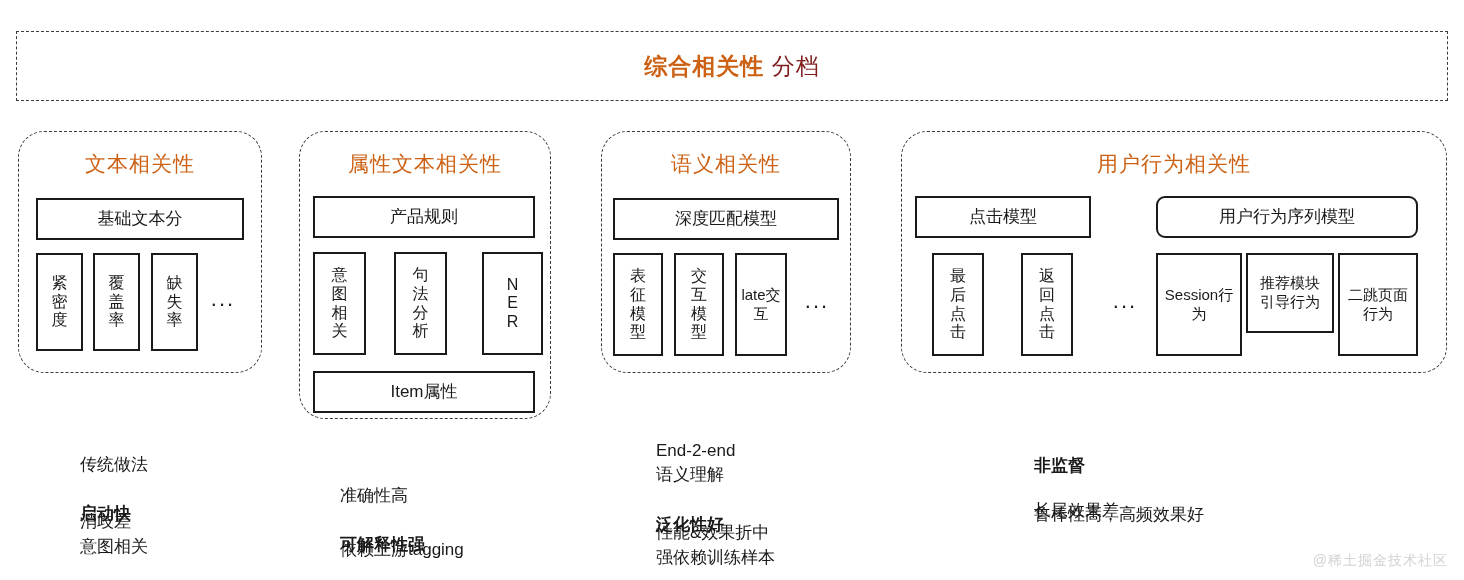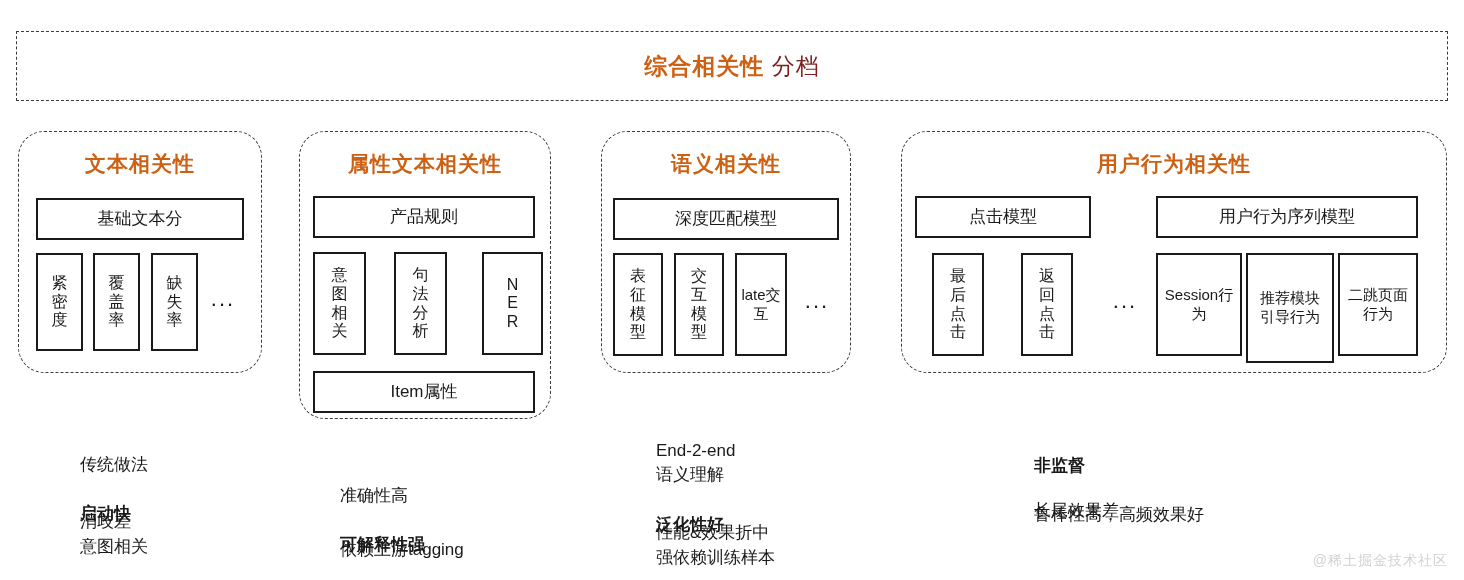--- a/index.html
+++ b/index.html
@@ -24,21 +24,21 @@
   
   .group{
     position:absolute;
     border:1.6px dashed #3b3b3b;
     border-radius:26px;
     box-sizing:border-box;
     background:#fff;
   }
   .group-title{
     position:absolute;left:0;right:0;top:18px;
-    text-align:center;color:#cc6114;font-weight:bold;font-size:21px;
+    text-align:center;color:#cc6114;font-weight:normal;font-size:21px;
     letter-spacing:1px;
   }
 
   
   .box{
     position:absolute;border:2.2px solid #1a1a1a;background:#fff;
     box-sizing:border-box;display:flex;align-items:center;
     justify-content:center;text-align:center;
     font-size:16px;line-height:1.18;color:#1a1a1a;
   }
@@ -115,34 +115,34 @@
     </div>
   <div class="box tall" style="left:735px;top:253px;width:52px;height:103px;font-size:15px;">
     <span class="mtext">late交互</span>
     </div>
   <div class="ellipsis" style="left:800px;top:288px;width:34px;height:26px;">...</div>
 
   <div class="group" style="left:901px;top:131px;width:546px;height:242px;">
     <div class="group-title">用户行为相关性</div>
   </div>
   <div class="box wide" style="left:915px;top:196px;width:176px;height:42px;">点击模型</div>
-  <div class="box wide" style="left:1156px;top:196px;width:262px;height:42px;">用户行为序列模型</div>
+  <div class="box wide" style="left:1156px;top:196px;width:262px;height:42px;border-radius:9px;">用户行为序列模型</div>
 
   <div class="box tall" style="left:932px;top:253px;width:52px;height:103px;">
     <span class="vtext">最后点击</span>
     </div>
   <div class="box tall" style="left:1021px;top:253px;width:52px;height:103px;">
     <span class="vtext">返回点击</span>
     </div>
   <div class="ellipsis" style="left:1108px;top:288px;width:34px;height:26px;">...</div>
 
   <div class="box" style="left:1156px;top:253px;width:86px;height:103px;font-size:15px;">
     <span class="mtext">Session行为</span>
     </div>
-  <div class="box" style="left:1246px;top:253px;width:88px;height:110px;font-size:15px;padding:16px 6px;">
+  <div class="box" style="left:1246px;top:253px;width:88px;height:80px;font-size:15px;padding:16px 6px;">
     <span class="mtext">推荐模块引导行为</span>
     </div>
   <div class="box" style="left:1338px;top:253px;width:80px;height:103px;font-size:15px;padding:8px 4px;">
     <span class="mtext">二跳页面行为</span>
     </div>
 
   <div class="caption" style="left:80px;top:428px;">
     <div>传统做法</div>
     <div class="b">启动快</div>
   </div>

